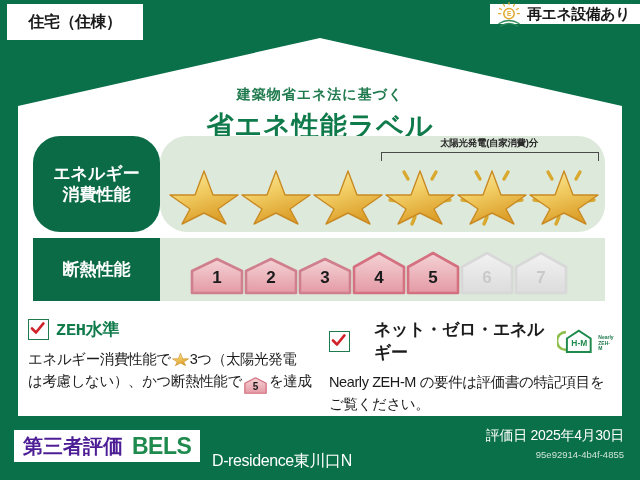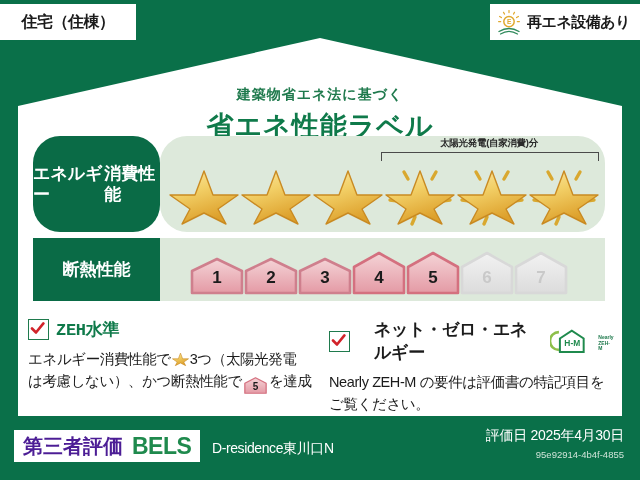--- a/index.html
+++ b/index.html
@@ -6,26 +6,26 @@
   body{
     width:640px;height:480px;overflow:hidden;
     background:#0a7049;
     font-family:"Liberation Sans","DejaVu Sans",sans-serif;
     -webkit-font-smoothing:antialiased;
   }
   .label-root{position:relative;width:640px;height:480px;background:#0a7049;}
 
   
   .badge-housetype{
-    position:absolute;left:0;top:4px;width:136px;height:36px;
+    position:absolute;left:7px;top:4px;width:136px;height:36px;
     background:#ffffff;display:flex;align-items:center;justify-content:center;
     font-size:16px;font-weight:bold;color:#1b1b1b;letter-spacing:-0.5px;
   }
   .badge-renew{
-    position:absolute;right:0;top:4px;height:36px;padding:0 10px 0 6px;
+    position:absolute;right:0;top:4px;height:20px;padding:0 10px 0 6px;
     background:#ffffff;display:flex;align-items:center;gap:5px;
     font-size:15px;font-weight:bold;color:#1b1b1b;letter-spacing:-0.5px;
   }
   .sun-icon{width:26px;height:26px;display:block;flex:0 0 auto;}
 
   
   .card{
     position:absolute;left:18px;top:38px;width:604px;height:378px;
     background:#ffffff;
     -webkit-clip-path:polygon(0 68px, 50% 0, 100% 68px, 100% 100%, 0 100%);
@@ -34,21 +34,21 @@
 
   .title-wrap{position:absolute;left:0;right:0;top:86px;text-align:center;}
   .title-sub{font-size:14px;font-weight:bold;color:#1f7a4d;letter-spacing:1px;}
   .title-main{font-size:27px;font-weight:bold;color:#0f7a4a;letter-spacing:1px;margin-top:4px;}
 
   
   .rows{position:absolute;left:33px;top:136px;width:572px;}
   .row{display:flex;align-items:stretch;margin-bottom:6px;}
   .row-label{
     width:127px;flex:0 0 127px;background:#0a6b46;color:#fff;
-    display:flex;flex-direction:row;align-items:center;justify-content:center;
+    display:flex;flex-direction:column;align-items:center;justify-content:center;
     font-size:17px;font-weight:bold;line-height:1.25;letter-spacing:0px;
   }
   .row-body{flex:1;background:#dde9db;position:relative;}
   .row-energy .row-label,.row-energy .row-body{height:96px;border-radius:27px;}
   .row-insul .row-label,.row-insul .row-body{height:63px;}
 
   
   .stars{position:absolute;left:8px;right:4px;bottom:4px;height:66px;display:flex;align-items:flex-end;}
   .star-cell{width:72px;height:66px;position:relative;}
   .star-cell svg{position:absolute;left:0;top:0;width:72px;height:66px;}
@@ -84,33 +84,33 @@
   .crit-body{margin-top:7px;font-size:14.5px;line-height:1.52;color:#1b1b1b;letter-spacing:-0.4px;}
   .inline-star{display:inline-block;vertical-align:-3px;width:17px;height:17px;margin:0 1px;}
   .inline-house{
     display:inline-block;vertical-align:-4px;width:23px;height:17px;margin:0 2px;position:relative;
   }
   .inline-house svg{position:absolute;left:0;top:0;width:23px;height:17px;}
   .inline-house b{
     position:relative;z-index:2;display:block;text-align:center;font-size:10px;
     line-height:20px;color:#1b1b1b;
   }
-  .zehm-logo{display:inline-flex;align-items:flex-end;gap:9px;margin-left:4px;vertical-align:-6px;}
+  .zehm-logo{display:inline-flex;align-items:flex-end;gap:2px;margin-left:4px;vertical-align:-6px;}
   .zehm-logo svg{width:40px;height:26px;display:block;}
   .zehm-cap{font-size:5px;line-height:1.05;color:#1f7a4d;font-weight:bold;padding-bottom:3px;}
 
   
   .bottom{position:absolute;left:0;bottom:0;width:640px;height:62px;background:#0a7049;}
   .bels{
     position:absolute;left:14px;top:12px;height:32px;padding:0 9px;background:#ffffff;
     display:flex;align-items:center;gap:9px;
   }
   .bels-jp{font-size:20px;font-weight:bold;color:#4c1d95;letter-spacing:0px;}
   .bels-en{font-size:23px;font-weight:bold;color:#1f8a4d;letter-spacing:-0.5px;}
-  .proj{position:absolute;left:212px;top:22px;font-size:14px;color:#ffffff;letter-spacing:-0.4px;}
+  .proj{position:absolute;left:212px;top:33px;font-size:16px;color:#ffffff;letter-spacing:-0.4px;}
   .eval{position:absolute;right:16px;top:9px;text-align:right;}
   .eval-date{font-size:14px;color:#ffffff;letter-spacing:-0.3px;}
   .eval-id{font-size:9.5px;color:#cfe3d8;margin-top:4px;letter-spacing:0px;}
 </style>
 </head>
 <body>
 
 <div class="label-root">
 
   <div class="badge-housetype">

